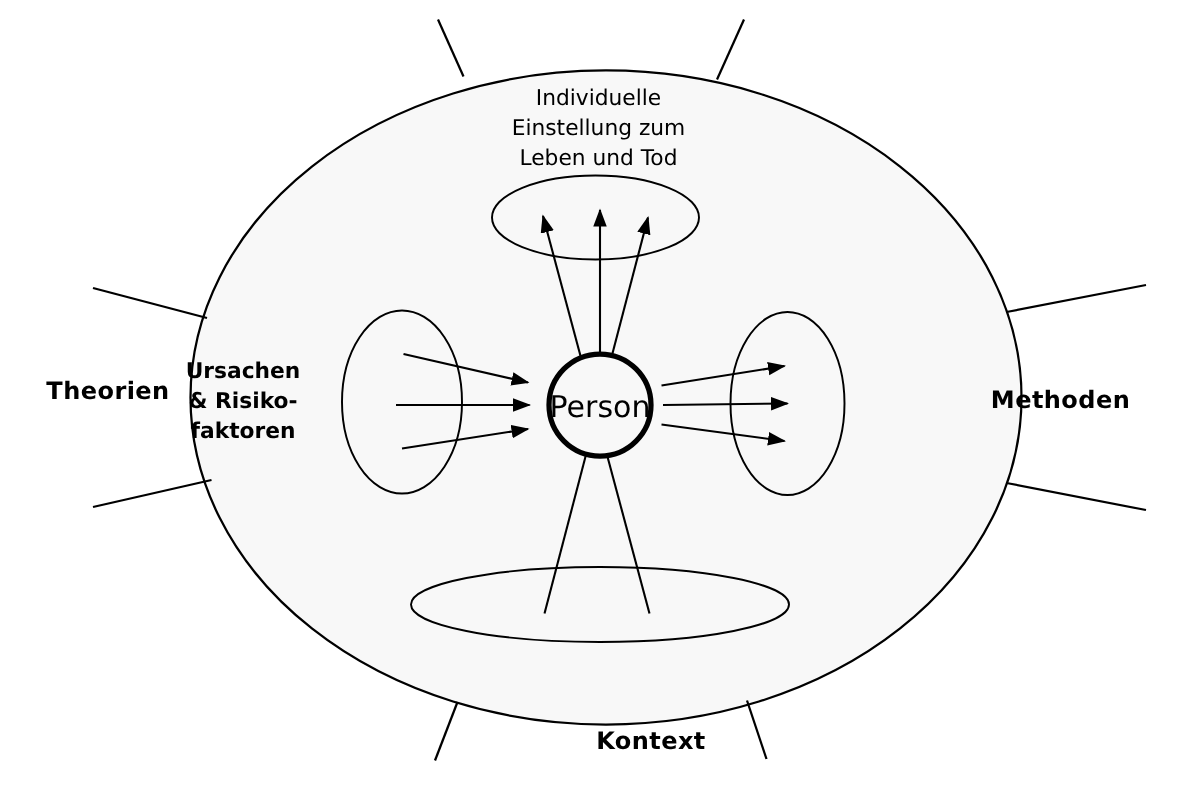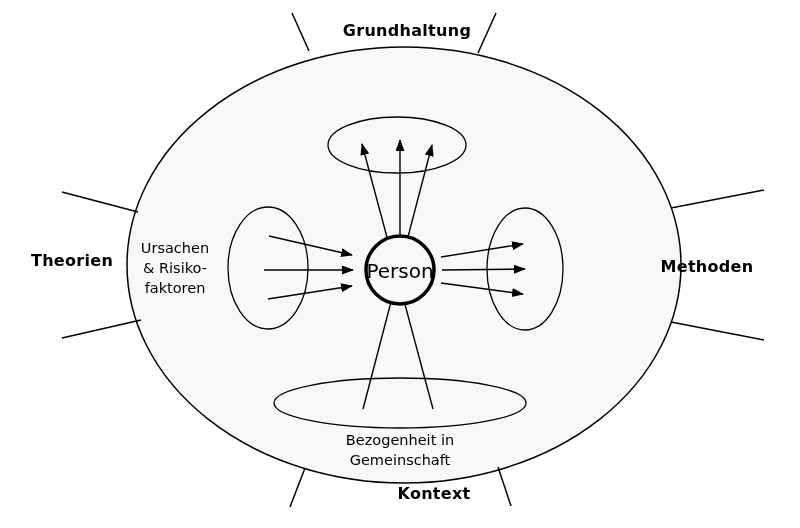--- a/index.html
+++ b/index.html
@@ -86,26 +86,26 @@
       <line x1="268" y1="299" x2="352" y2="286" marker-end="url(#ah)"></line>
     </g>
 
     <g stroke="#000000" stroke-width="1.4">
       <line x1="441" y1="257" x2="523" y2="244" marker-end="url(#ah)"></line>
       <line x1="442" y1="270" x2="525" y2="269" marker-end="url(#ah)"></line>
       <line x1="441" y1="283" x2="523" y2="294" marker-end="url(#ah)"></line>
     </g>
   </svg>
 
-  <div class="lbl bold" style="left:407px; top:31px;">Grundhaltung</div>
   <div class="lbl bold" style="left:72px;  top:261px;">Theorien</div>
   <div class="lbl bold" style="left:707px; top:267px;">Methoden</div>
   <div class="lbl bold" style="left:400px; top:494px;margin-left:34px;">Kontext</div>
 
-  <div class="lbl" style="left:175px; top:268px;">Ursachen
+  <div class="lbl" style="left:399px; top:86px;">Individuelle
+Einstellung zum
+Leben und Tod</div>
+  <div class="lbl" style="left:162px; top:268px;font-weight:bold;">Ursachen
 &amp; Risiko-
 faktoren</div>
-  <div class="lbl" style="left:400px; top:450px;">Bezogenheit in
-Gemeinschaft</div>
 
   <div class="lbl person" style="left:400px; top:271px;">Person</div>
 
 </div>
 
 </body></html>

